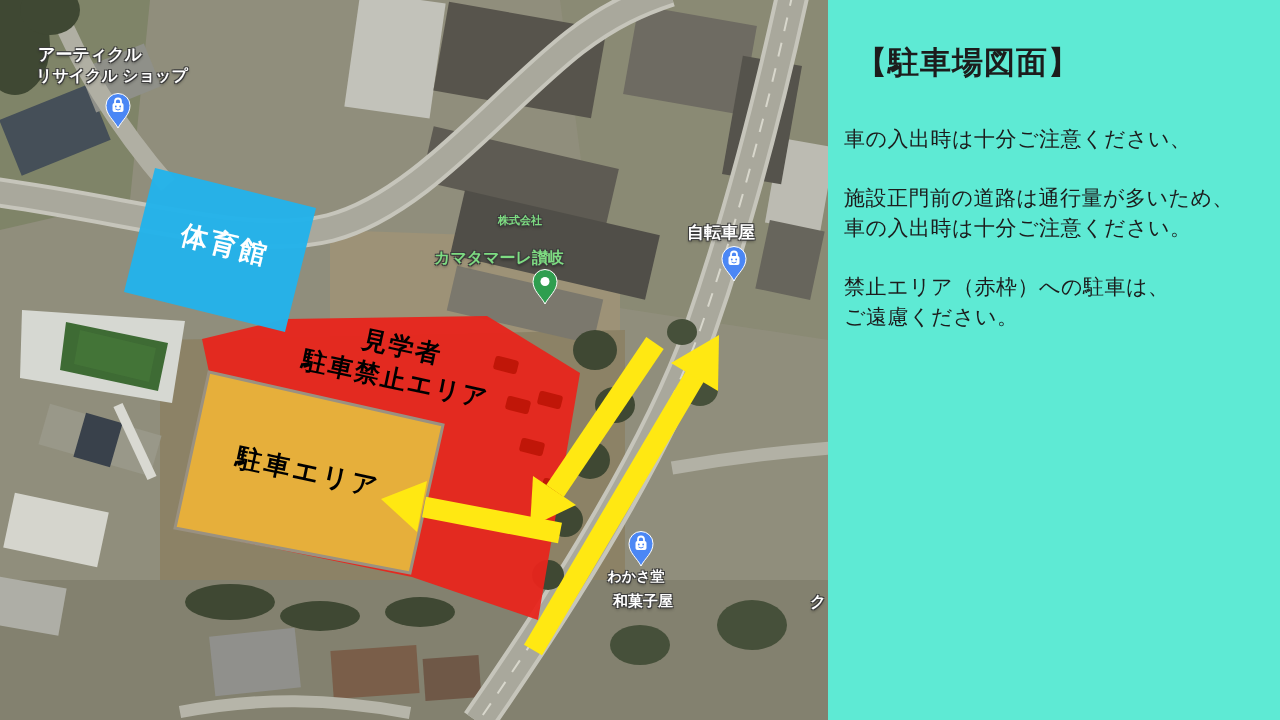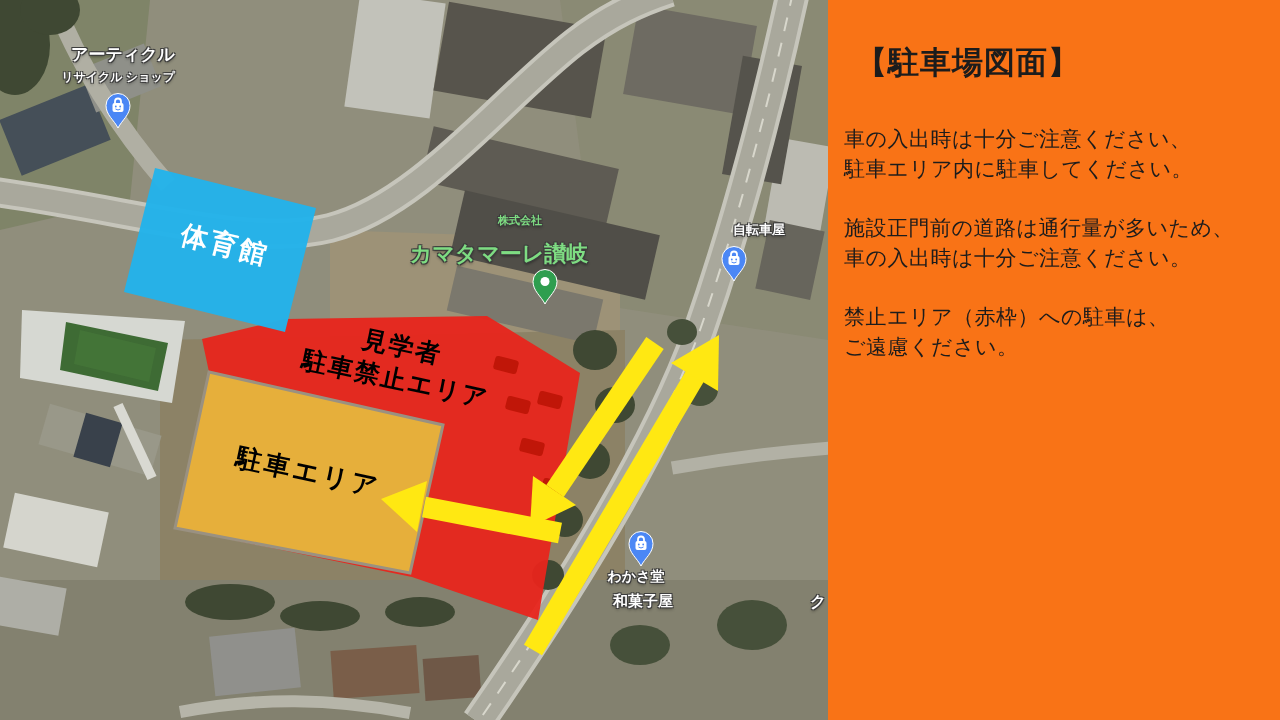--- a/index.html
+++ b/index.html
@@ -9,21 +9,21 @@
   
   .maplabel{position:absolute;font-family:"Liberation Sans",sans-serif;font-weight:bold;color:#fff;
     text-shadow:-1px -1px 0 #3d3d3d,1px -1px 0 #3d3d3d,-1px 1px 0 #3d3d3d,1px 1px 0 #3d3d3d,0 2px 3px rgba(0,0,0,.45);
     text-align:center;line-height:1.25;white-space:nowrap;}
   .pin{position:absolute;}
   
   .zonelabel{position:absolute;font-family:"Liberation Sans",sans-serif;font-weight:bold;text-align:center;
     color:#000;line-height:1.3;white-space:nowrap;}
   .zonelabel.white{color:#fff;}
   
-  .panel{width:452px;height:720px;background:#f97316;box-sizing:border-box;padding:42px 6px 0 16px;
+  .panel{width:452px;height:720px;background:#5eead4;box-sizing:border-box;padding:42px 6px 0 16px;
     font-family:"Liberation Serif",serif;color:#1c1c1c;}
   .panel h1{font-size:31px;font-weight:600;letter-spacing:1px;margin:0 0 40px 12px;}
   .panel p{font-size:21px;line-height:30px;margin:0 0 29px 0;letter-spacing:.5px;}
 </style>
 </head>
 <body>
 
 <div class="stage">
 
   <div class="map">
@@ -127,41 +127,41 @@
 
     <div class="zonelabel white" style="left:150px;top:228px;width:150px;font-size:27px;letter-spacing:3px;transform:rotate(14deg);">体育館</div>
 
     <div class="zonelabel" style="left:283px;top:330px;width:232px;font-size:25px;letter-spacing:2px;transform:rotate(12deg);">
       <span>見学者</span><br>
       <span>駐車禁止エリア</span>
     </div>
 
     <div class="zonelabel" style="left:213px;top:456px;width:190px;font-size:26px;letter-spacing:3px;transform:rotate(12deg);">駐車エリア</div>
 
-    <div class="maplabel" style="left:5px;top:44px;width:170px;font-size:17px;text-align:right;">
+    <div class="maplabel" style="left:5px;top:44px;width:170px;font-size:17px;">
       <span>アーティクル</span><br>
-      <span style="font-size:12px;margin-left:31px;">リサイクル ショップ</span>
+      <span style="font-size:16px;margin-left:31px;">リサイクル ショップ</span>
     </div>
     <svg class="pin" style="left:105px;top:93px;" width="26" height="36" viewBox="0 0 26 36">
       <path d="M13 35 C 9 27 1 22 1 12.5 A 12 12 0 1 1 25 12.5 C 25 22 17 27 13 35 Z" stroke="#fff" stroke-width="1" fill="#4b87f5"></path>
       <path d="M10 11 v-2.5 a3 3 0 0 1 6 0 V 11" stroke="#fff" fill="none" stroke-width="1.8"></path>
       <rect x="7.5" y="10" width="11" height="9" rx="2" fill="#fff"></rect>
       <circle cx="10.8" cy="13.5" r="0.9" fill="#4b87f5"></circle>
       <circle cx="15.2" cy="13.5" r="0.9" fill="#4b87f5"></circle>
       <path d="M10.5 16 q2.5 2 5 0" fill="none" stroke-width="1" stroke="#4b87f5"></path>
     </svg>
 
     <div class="maplabel" style="left: 440px; top: 214px; width: 160px; font-size: 11px; color: rgb(126, 220, 130);">株式会社</div>
-    <div class="maplabel" style="left: 409px; top: 240px; width: 180px; font-size: 22px; color: rgb(126, 220, 130);">カマタマーレ讃岐</div>
+    <div class="maplabel" style="left: 409px; top: 248px; width: 180px; font-size: 16px; color: rgb(126, 220, 130);">カマタマーレ讃岐</div>
     <svg class="pin" style="left:532px;top:269px;" width="26" height="36" viewBox="0 0 26 36">
       <path d="M13 35 C 9 27 1 22 1 12.5 A 12 12 0 1 1 25 12.5 C 25 22 17 27 13 35 Z" stroke="#fff" stroke-width="1" fill="#2f9e4f"></path>
       <circle cx="13" cy="12.5" r="4.5" fill="#fff"></circle>
     </svg>
 
-    <div class="maplabel" style="left:709px;top:222px;width:100px;font-size:13px;">自転車屋</div>
+    <div class="maplabel" style="left:671px;top:222px;width:100px;font-size:17px;">自転車屋</div>
     <svg class="pin" style="left:721px;top:246px;" width="26" height="36" viewBox="0 0 26 36">
       <path d="M13 35 C 9 27 1 22 1 12.5 A 12 12 0 1 1 25 12.5 C 25 22 17 27 13 35 Z" stroke="#fff" stroke-width="1" fill="#4b87f5"></path>
       <path d="M10 11 v-2.5 a3 3 0 0 1 6 0 V 11" stroke="#fff" fill="none" stroke-width="1.8"></path>
       <rect x="7.5" y="10" width="11" height="9" rx="2" fill="#fff"></rect>
       <circle cx="10.8" cy="13.5" r="0.9" fill="#4b87f5"></circle>
       <circle cx="15.2" cy="13.5" r="0.9" fill="#4b87f5"></circle>
       <path d="M10.5 16 q2.5 2 5 0" fill="none" stroke-width="1" stroke="#4b87f5"></path>
     </svg>
 
     <svg class="pin" style="left:628px;top:531px;" width="26" height="36" viewBox="0 0 26 36">
@@ -175,21 +175,20 @@
     <div class="maplabel" style="left:556px;top:568px;width:160px;font-size:14px;">わかさ堂</div>
     <div class="maplabel" style="left:583px;top:592px;width:120px;font-size:15px;">和菓子屋</div>
 
     <div class="maplabel" style="left:810px;top:592px;font-size:16px;">ク</div>
   </div>
 
   <aside class="panel">
     <h1>【駐車場図面】</h1>
     <p>
       <span>車の入出時は十分ご注意ください、</span><br>
-      <span>駐車エリア内に駐車してください。</span>
     </p>
     <p>
       <span>施設正門前の道路は通行量が多いため、</span><br>
       <span>車の入出時は十分ご注意ください。</span>
     </p>
     <p>
       <span>禁止エリア（赤枠）への駐車は、</span><br>
       <span>ご遠慮ください。</span>
     </p>
   </aside>

